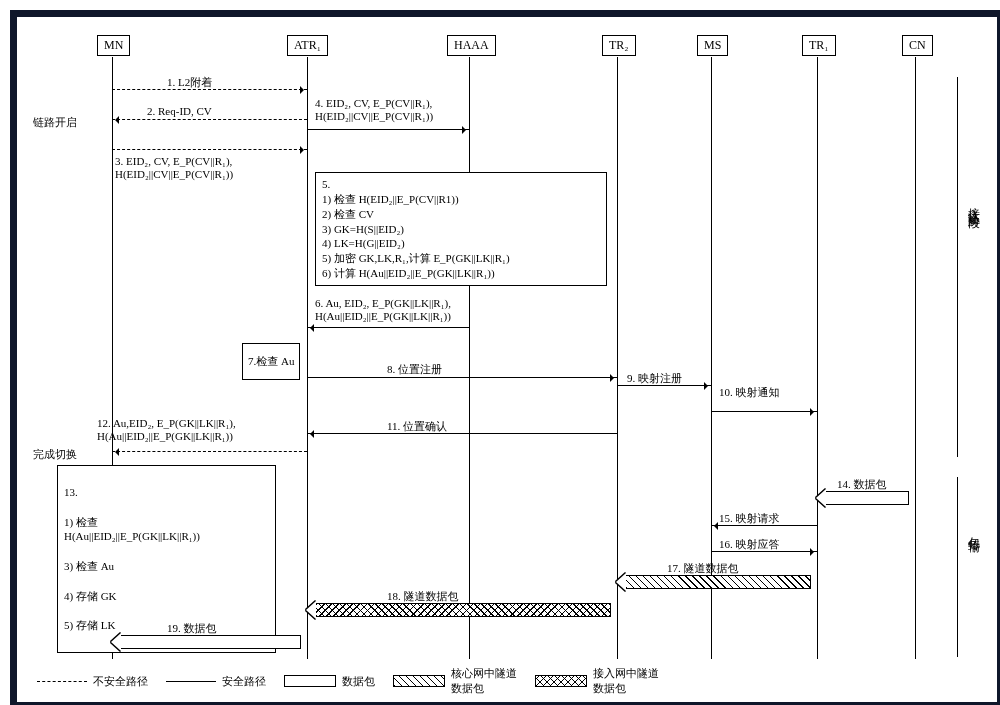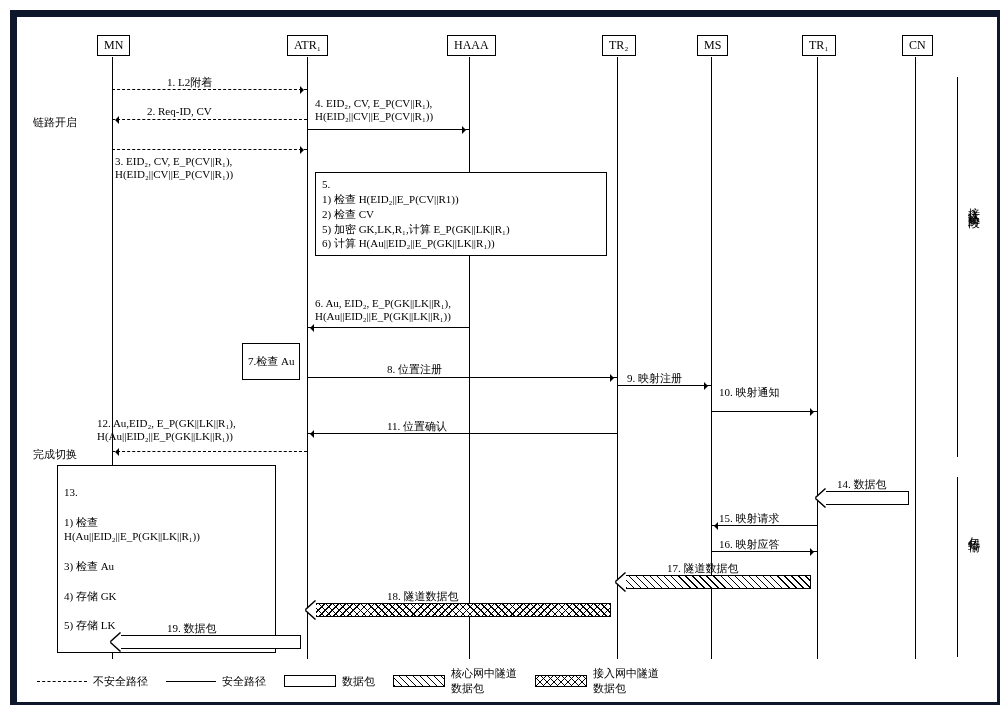--- a/index.html
+++ b/index.html
@@ -69,20 +69,22 @@
   <div class="arrow dashed" style="left:95px;top:132px;width:195px"></div>
 
   <div class="msg" style="left:298px;top:80px;white-space:pre-line;line-height:1.2">4. EID₂, CV, E_P(CV||R₁),
 H(EID₂||CV||E_P(CV||R₁))</div>
   <div class="arrow" style="left:290px;top:112px;width:162px"></div>
 
   <div class="note-box" style="left:298px;top:155px;width:278px">
     <div>5.</div>
     <div>1) 检查 H(EID₂||E_P(CV||R1))</div>
     <div>2) 检查 CV</div>
+    <div>3) GK=H(S||EID₂)</div>
+    <div>4) LK=H(G||EID₂)</div>
     <div>5) 加密 GK,LK,R₁,计算 E_P(GK||LK||R₁)</div>
     <div>6) 计算 H(Au||EID₂||E_P(GK||LK||R₁))</div>
   </div>
 
   <div class="msg" style="left:298px;top:280px;white-space:pre-line;line-height:1.2">6. Au, EID₂, E_P(GK||LK||R₁),
 H(Au||EID₂||E_P(GK||LK||R₁))</div>
   <div class="arrow left" style="left:290px;top:310px;width:162px"></div>
 
   <div class="note-box" style="left:225px;top:326px;padding:10px 5px">7.检查 Au</div>
 

